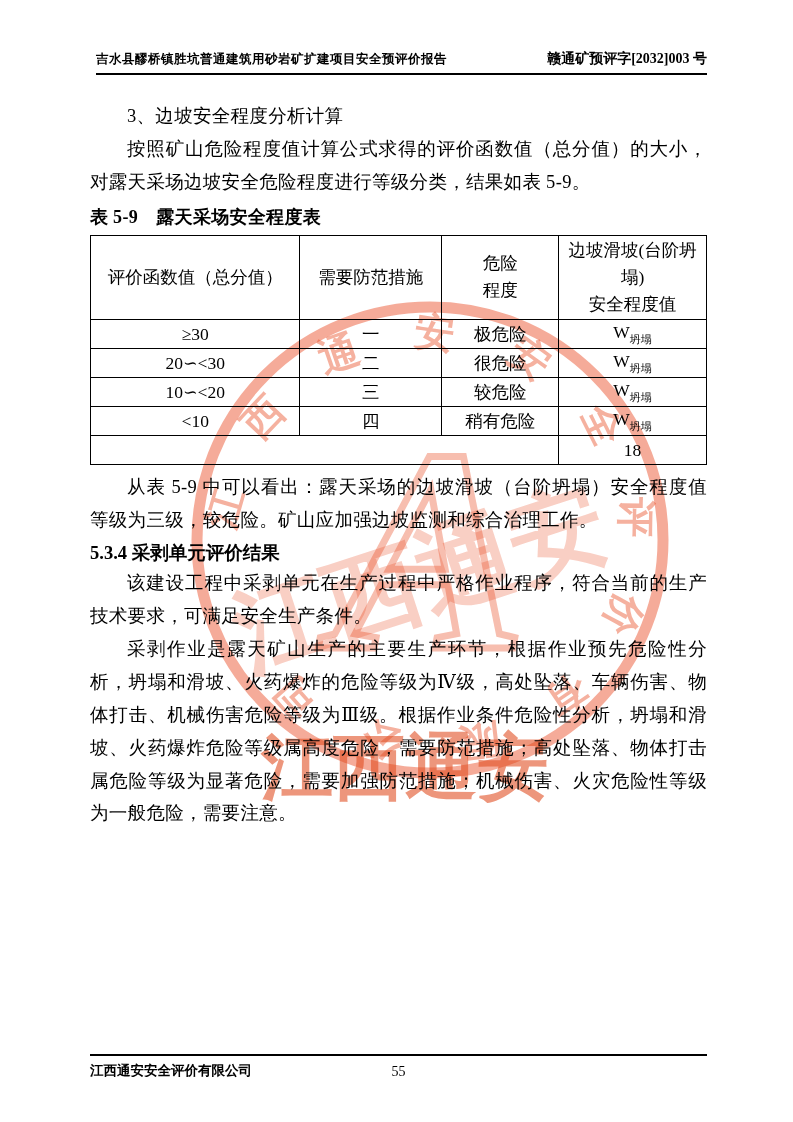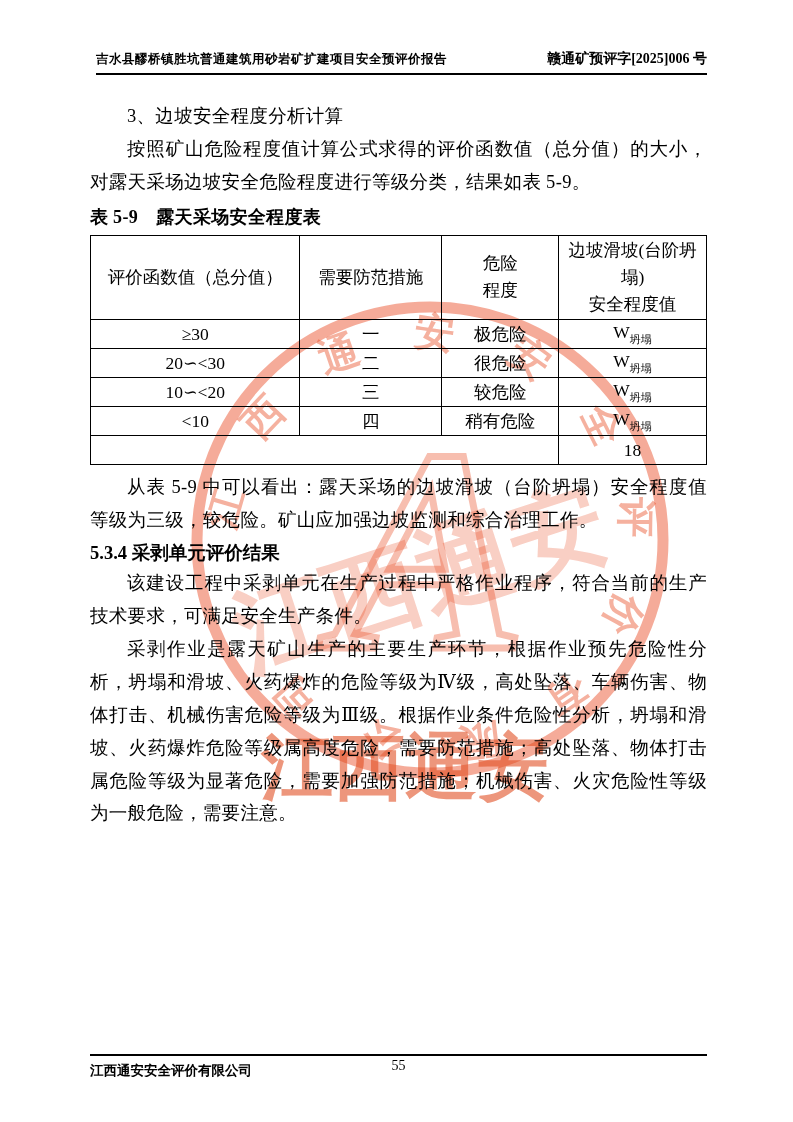--- a/index.html
+++ b/index.html
@@ -73,21 +73,21 @@
   
   .page-footer {
     position:absolute; left:90px; right:86px; bottom:42px;
     border-top:2.5px solid #000;
     padding-top:6px;
     font-size:13.5px;
   }
   .page-footer .company { font-weight:bold; }
   .page-footer .pagenum {
     position:absolute; left:50%; transform:translateX(-50%);
-    top:2px; font-size:14px; font-weight:normal;
+    top:8px; font-size:14px; font-weight:normal;
   }
   
   .watermark {
     position:absolute; inset:0;
     pointer-events:none;
     mix-blend-mode:multiply;
     z-index:5;
   }
 </style>
 </head>
@@ -105,21 +105,21 @@
         <textPath href="#wmArc" startOffset="8">江西通安安全评价有限公司</textPath>
       </text>
       <text x="430" y="648" font-size="290" font-style="italic" font-weight="bold" text-anchor="middle" fill="none" stroke="#e8451c" stroke-width="7" opacity="0.35" font-family="Liberation Serif, DejaVu Serif, serif">A</text>
       <text x="430" y="610" font-size="96" font-weight="bold" text-anchor="middle" fill="#e8451c" opacity="0.26" transform="rotate(-18 430 610)" font-family="Liberation Serif, DejaVu Serif, serif">江西通安</text>
       <text x="405" y="792" font-size="72" font-weight="bold" text-anchor="middle" fill="#e04b1e" opacity="0.58" font-family="Liberation Serif, DejaVu Serif, serif">江西通安</text>
     </svg>
   </div>
 
   <header class="page-header">
     <span class="h-left">吉水县醪桥镇胜坑普通建筑用砂岩矿扩建项目安全预评价报告</span>
-    <span class="h-right">赣通矿预评字[2025]006 号</span>
+    <span class="h-right">赣通矿预评字[2032]003 号</span>
   </header>
 
   <main class="content">
     <p class="indent">3、边坡安全程度分析计算</p>
     <p class="indent">按照矿山危险程度值计算公式求得的评价函数值（总分值）的大小，对露天采场边坡安全危险程度进行等级分类，结果如表 5-9。</p>
     <p class="caption">表 5-9　露天采场安全程度表</p>
 
     <table class="safety">
       <colgroup>
         <col style="width:34%">

